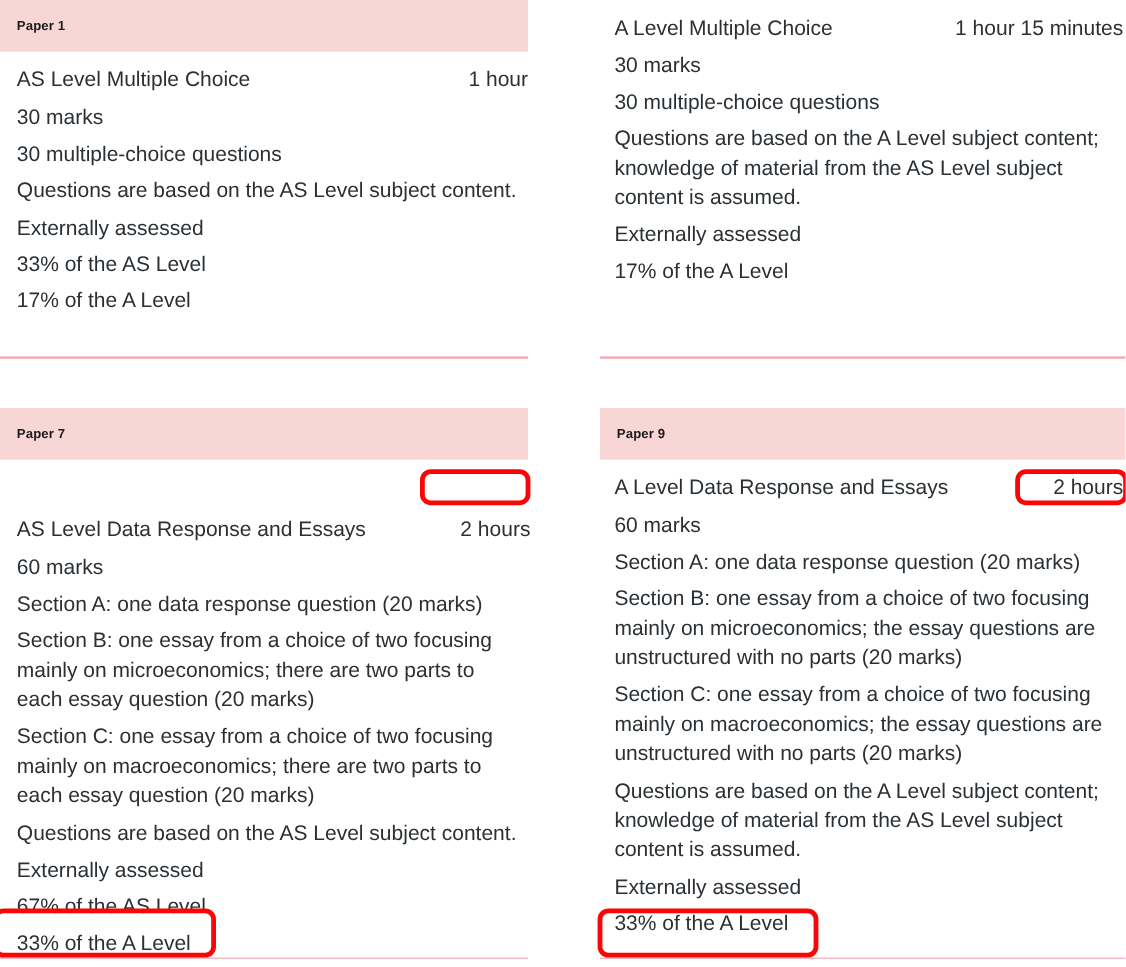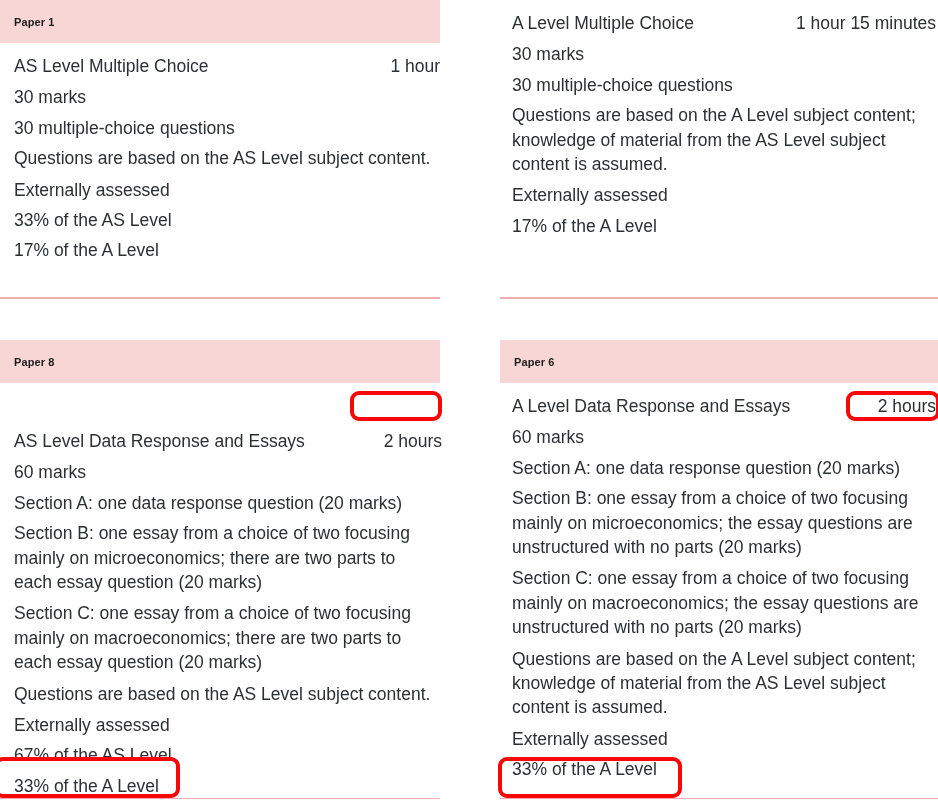--- a/index.html
+++ b/index.html
@@ -146,42 +146,42 @@
       <div class="line tight">30 multiple-choice questions</div>
       <div class="line">Questions are based on the A Level subject content; knowledge of material from the AS Level subject content is assumed.</div>
       <div class="line tight">Externally assessed</div>
       <div class="line tight">17% of the A Level</div>
     </div>
     <div class="divider"></div>
   </section>
 
   <section class="panel p2">
     <div class="panel-header">
-      <span class="title">Paper 8</span>
+      <span class="title">Paper 7</span>
     </div>
     <div class="panel-body">
       <div class="line headline">
         <span>AS Level Data Response and Essays</span>
         <span class="duration">2 hours</span>
       </div>
       <div class="line tight">60 marks</div>
       <div class="line tight">Section A: one data response question (20 marks)</div>
       <div class="line">Section B: one essay from a choice of two focusing mainly on microeconomics; there are two parts to each essay question (20 marks)</div>
       <div class="line">Section C: one essay from a choice of two focusing mainly on macroeconomics; there are two parts to each essay question (20 marks)</div>
       <div class="line">Questions are based on the AS Level subject content.</div>
       <div class="line tight">Externally assessed</div>
       <div class="line tight">67% of the AS Level</div>
       <div class="line tight">33% of the A Level</div>
     </div>
     <div class="divider"></div>
   </section>
 
   <section class="panel p4">
     <div class="panel-header">
-      <span class="title">Paper 6</span>
+      <span class="title">Paper 9</span>
     </div>
     <div class="panel-body">
       <div class="line headline">
         <span>A Level Data Response and Essays</span>
         <span class="duration">2 hours</span>
       </div>
       <div class="line tight">60 marks</div>
       <div class="line tight">Section A: one data response question (20 marks)</div>
       <div class="line">Section B: one essay from a choice of two focusing mainly on microeconomics; the essay questions are unstructured with no parts (20 marks)</div>
       <div class="line">Section C: one essay from a choice of two focusing mainly on macroeconomics; the essay questions are unstructured with no parts (20 marks)</div>

